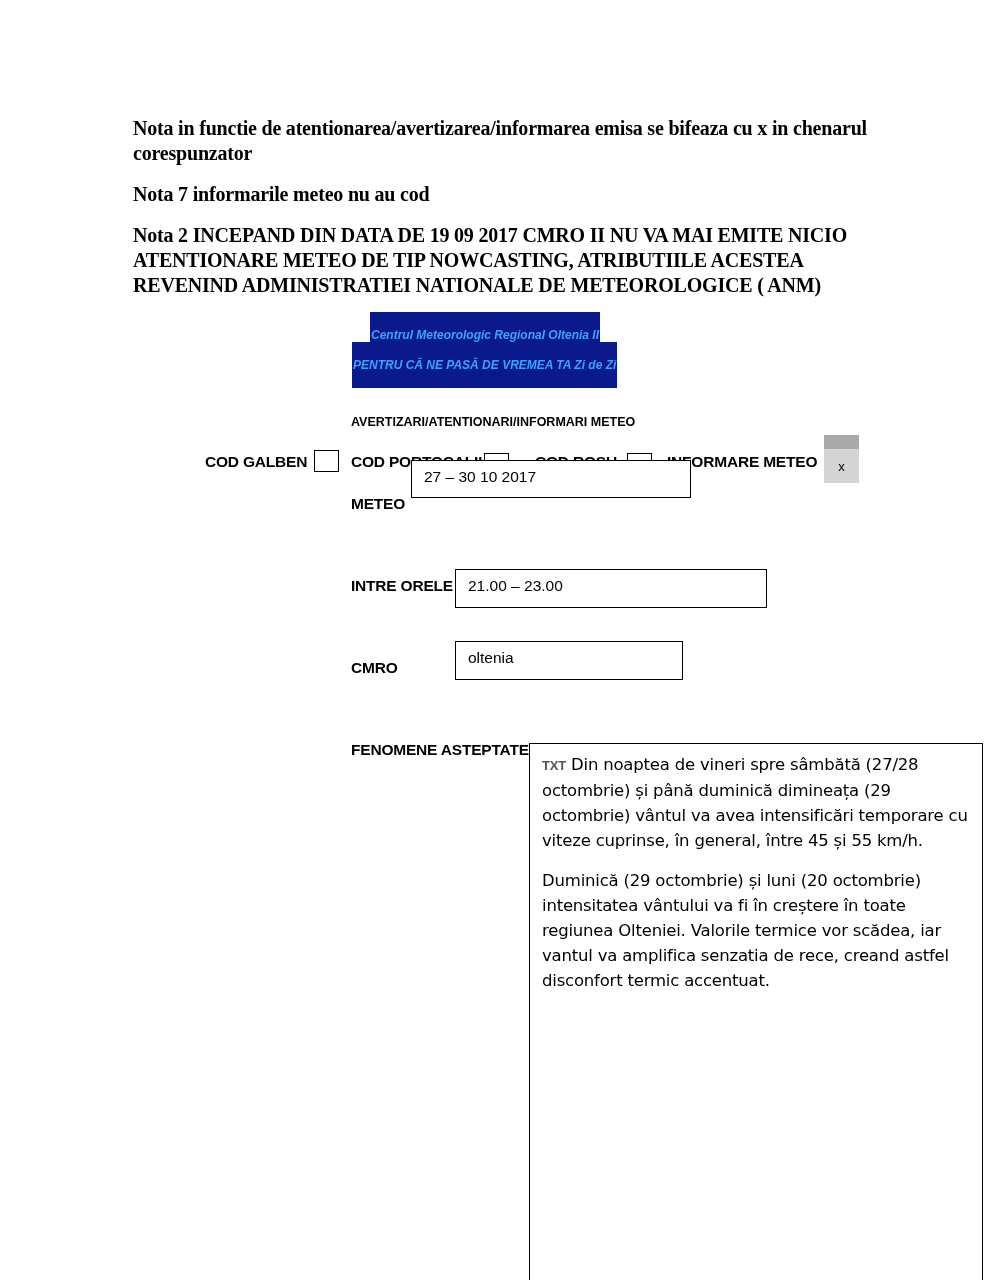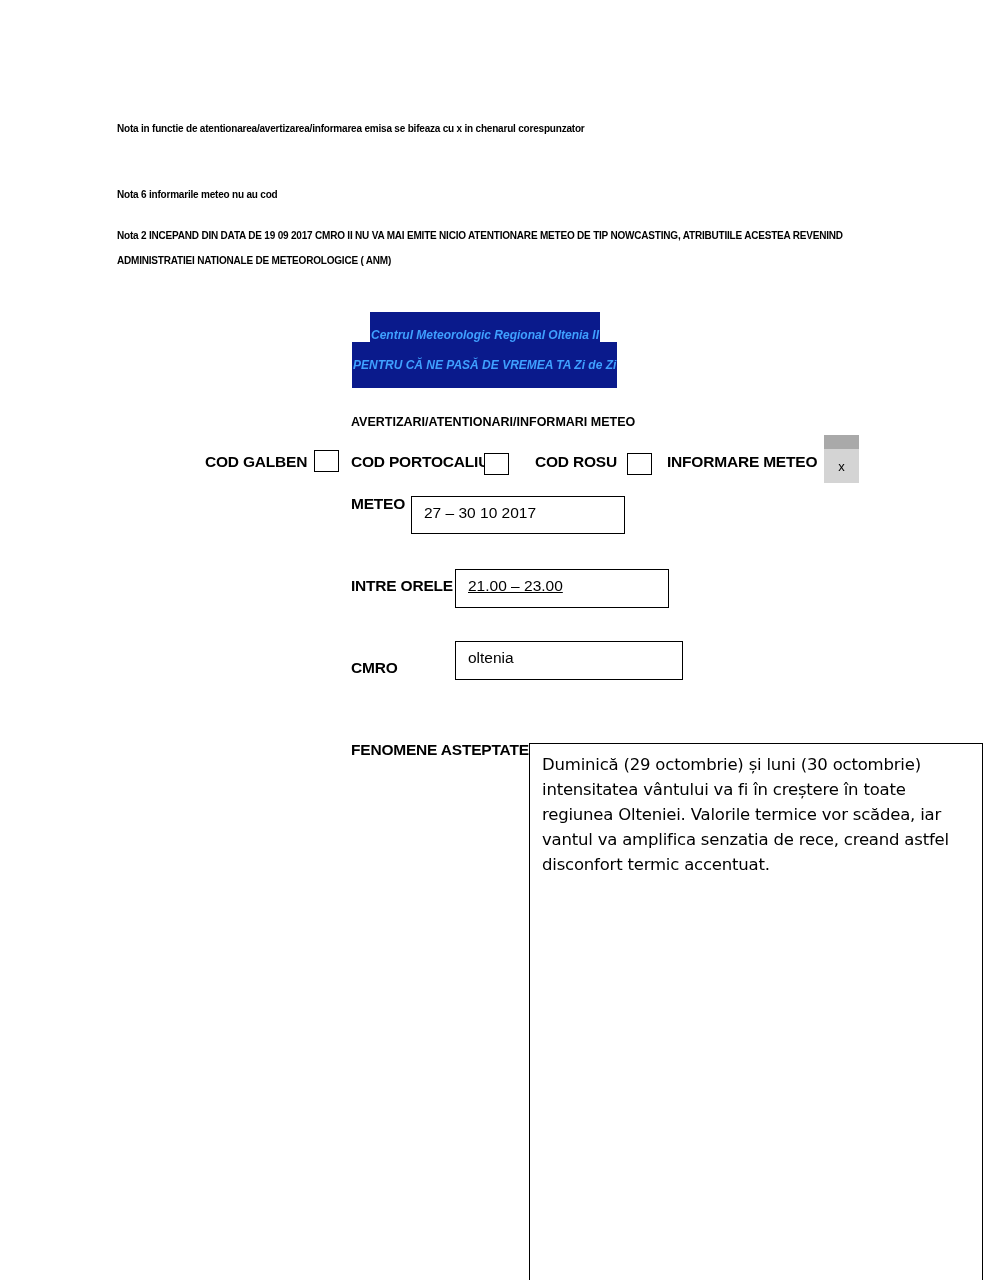--- a/index.html
+++ b/index.html
@@ -3,23 +3,23 @@
   <meta charset="utf-8">
   <style>
     html, body { margin: 0; padding: 0; }
     body {
       width: 989px; height: 1280px; position: relative; overflow: hidden;
       background: #ffffff; color: #000;
       font-family: "Liberation Sans", sans-serif;
     }
     .abs { position: absolute; }
     .note {
-      left: 117px; width: 760px;
-      font-family: Liberation Sans, sans-serif;
-      font-weight: bold; font-size: 10px; line-height: 25px;
+      left: 133px; width: 760px;
+      font-family: Liberation Serif, serif;
+      font-weight: bold; font-size: 20px; line-height: 25px;
       letter-spacing: -0.2px;
     }
     .banner {
       background: #0a1a8c; color: #3fa0ff;
       font-style: italic; font-weight: bold; font-size: 12px;
       padding: 16px 1px; line-height: 15px; white-space: nowrap;
     }
     .section-title { font-weight: bold; font-size: 12.5px; }
     .lbl { font-weight: bold; font-size: 15.5px; letter-spacing: -0.2px; white-space: nowrap; }
     .chk { width: 25px; height: 22px; border: 1.3px solid #000; box-sizing: border-box; background: #fff; }
@@ -37,21 +37,21 @@
       border: 1.5px solid #000; box-sizing: border-box; padding: 8px 12px;
     }
     .tb-head { font-weight: bold; color: #555; font-size: 18.5px; line-height: 25px; margin: 0 0 10px 0; }
     .tb-p { font-family: "DejaVu Sans", sans-serif; font-size: 16.5px; line-height: 25px; margin: 0 0 15px 0; letter-spacing: -0.2px; }
     .txt-tag { font-weight: bold; font-size: 13px; color: #555; font-family: "Liberation Sans", sans-serif; }
   </style>
 </head>
 <body>
 
 <div class="abs note" style="top:116px;">Nota in functie de atentionarea/avertizarea/informarea emisa se bifeaza cu x in chenarul corespunzator</div>
-<div class="abs note" style="top:182px;">Nota 6 informarile meteo nu au cod</div>
+<div class="abs note" style="top:182px;">Nota 7 informarile meteo nu au cod</div>
 <div class="abs note" style="top:223px; width:745px;">Nota 2 INCEPAND DIN DATA DE 19 09 2017 CMRO II NU VA MAI EMITE NICIO ATENTIONARE METEO DE TIP NOWCASTING, ATRIBUTIILE ACESTEA REVENIND ADMINISTRATIEI NATIONALE DE METEOROLOGICE ( ANM)</div>
 
 <div class="abs" style="left:370px; top:325px;">
   <span class="banner">Centrul Meteorologic Regional Oltenia II</span>
 </div>
 <div class="abs" style="left:352px; top:355px;">
   <span class="banner">PENTRU CĂ NE PASĂ DE VREMEA TA Zi de Zi</span>
 </div>
 
 <div class="abs section-title" style="left:351px; top:415px;">AVERTIZARI/ATENTIONARI/INFORMARI METEO</div>
@@ -64,24 +64,25 @@
 
 <div class="abs lbl" style="left:535px; top:453px;">COD ROSU</div>
 <div class="abs chk" style="left:627px; top:453px;"></div>
 
 <div class="abs lbl" style="left:667px; top:453px;">INFORMARE METEO</div>
 <div class="abs chk-marked" style="left:824px; top:435px;">
   <span>x</span>
 </div>
 
 <div class="abs lbl" style="left:351px; top:495px;">METEO</div>
-<div class="abs field" style="left:411px; top:496px; width:214px; height:38px;">27 – 30 10 2017</div>
+<div class="abs field" style="left:411px; top:460px; width:280px; height:38px;">27 – 30 10 2017</div>
 
 <div class="abs lbl" style="left:351px; top:577px;">INTRE ORELE</div>
-<div class="abs field" style="left:455px; top:569px; width:214px; height:39px;text-decoration:underline;">21.00 – 23.00</div>
+<div class="abs field" style="left:455px; top:569px; width:312px; height:39px;">21.00 – 23.00</div>
 
 <div class="abs lbl" style="left:351px; top:659px;">CMRO</div>
 <div class="abs field" style="left:455px; top:641px; width:228px; height:39px;">oltenia</div>
 
 <div class="abs lbl" style="left:351px; top:741px;">FENOMENE ASTEPTATE</div>
 <div class="abs textbox">
-  <p class="tb-p">Duminică (29 octombrie) și luni (30 octombrie) intensitatea vântului va fi în creștere în toate regiunea Olteniei. Valorile termice vor scădea, iar vantul va amplifica senzatia de rece, creand astfel disconfort termic accentuat.</p>
+  <p class="tb-p"><span class="txt-tag">TXT</span> <span>Din noaptea de vineri spre sâmbătă (27/28 octombrie) și până duminică dimineața (29 octombrie) vântul va avea intensificări temporare cu viteze cuprinse, în general, între 45 și 55 km/h.</span></p>
+  <p class="tb-p">Duminică (29 octombrie) și luni (20 octombrie) intensitatea vântului va fi în creștere în toate regiunea Olteniei. Valorile termice vor scădea, iar vantul va amplifica senzatia de rece, creand astfel disconfort termic accentuat.</p>
 </div>
 
 </body></html>

